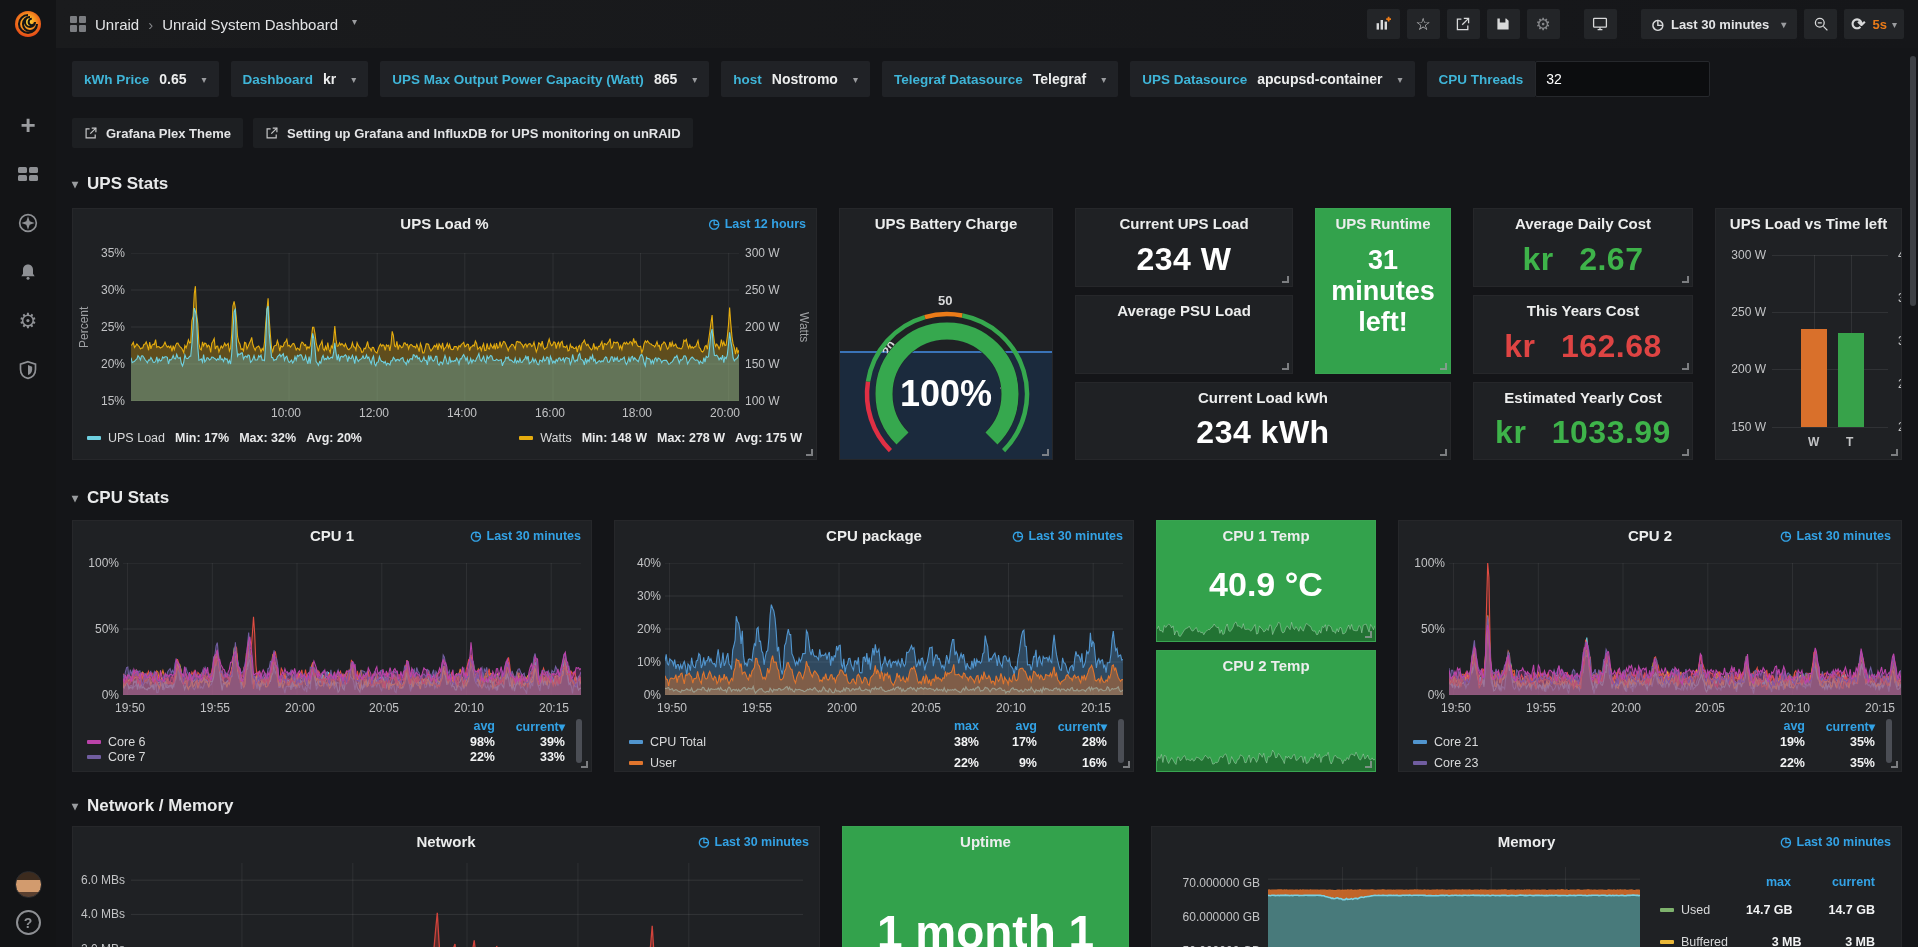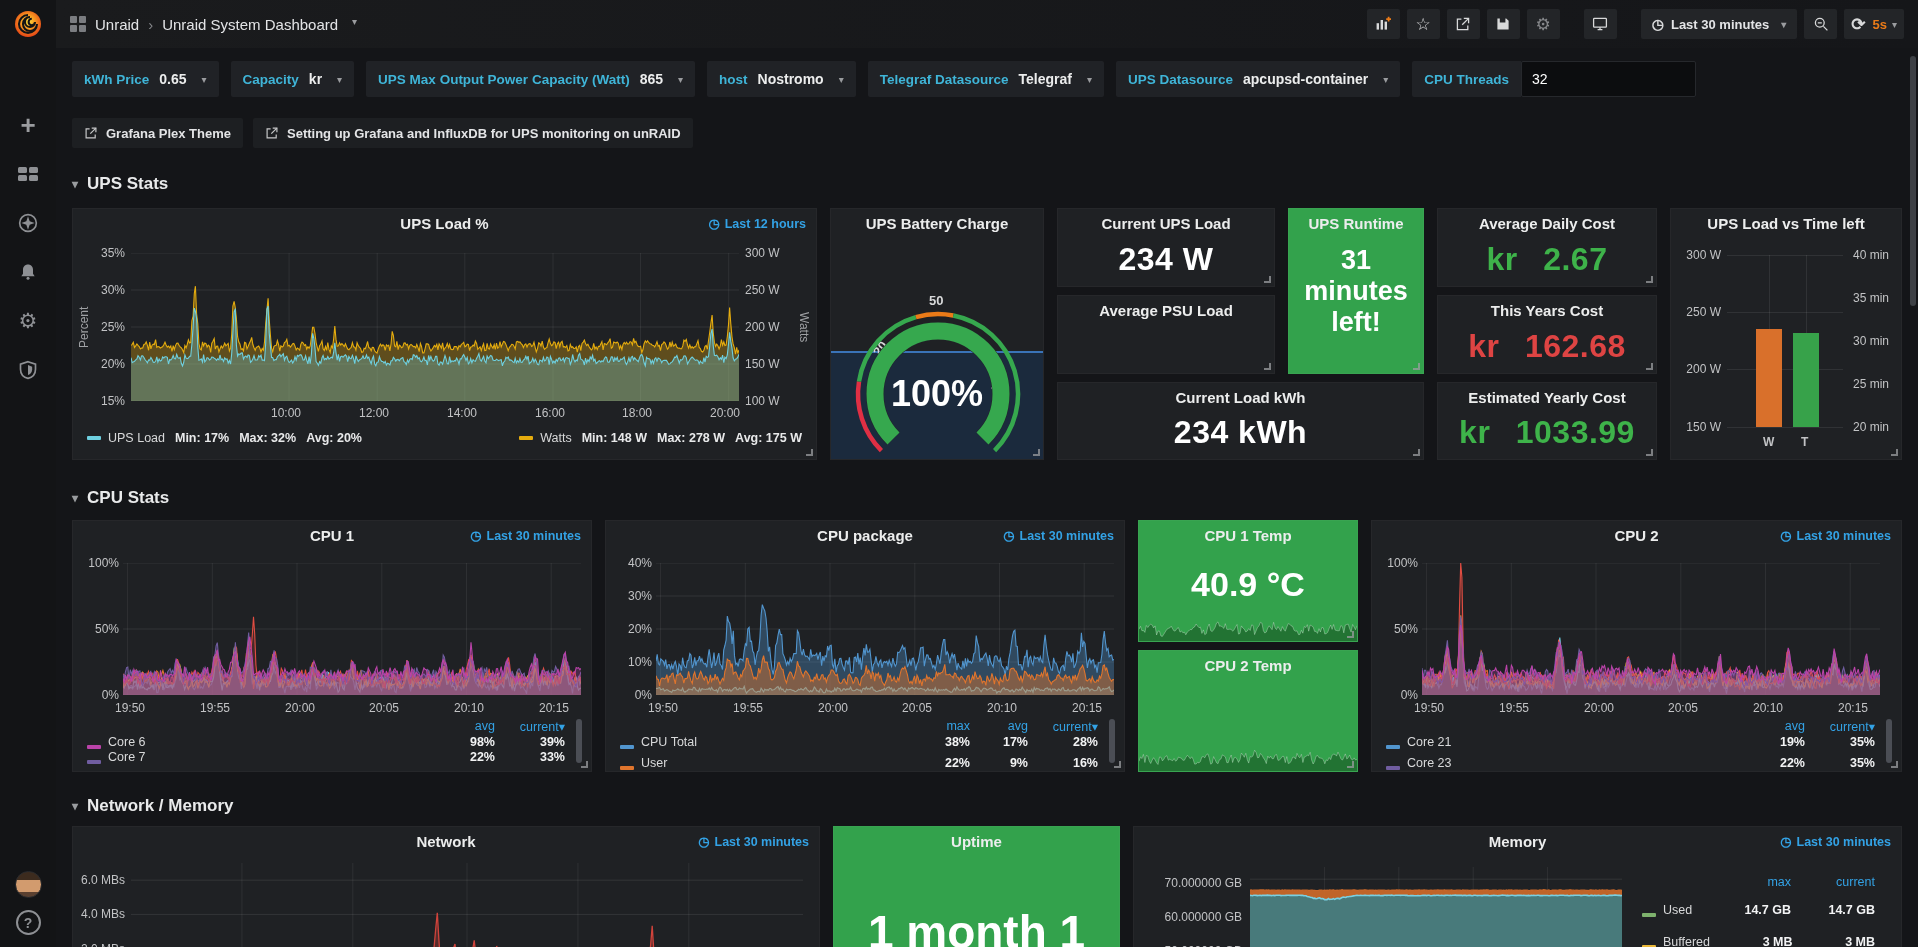--- a/index.html
+++ b/index.html
@@ -46,21 +46,21 @@
 .threads-input{width:175px;height:36px;background:#0c0d0f;border:1px solid #26282c;color:#fff;font-size:14px;
   font-family:"Liberation Sans",sans-serif;padding:0 10px;border-radius:2px}
 .links-row{display:flex;gap:10px;margin-top:20px;height:30px}
 .dash-link{height:30px;background:#1d1f22;border-radius:2px;display:flex;align-items:center;gap:8px;padding:0 12px;
   color:#e3e4e6;font-weight:bold;font-size:13px;cursor:pointer;text-decoration:none}
 .dash-link svg{width:14px;height:14px;stroke:#c7c8c9;fill:none;stroke-width:1.7}
 .section-h{display:flex;align-items:center;gap:9px;font-size:17px;font-weight:bold;color:#e9eaeb;cursor:pointer}
 .sec-ups{margin-top:26px}.sec-cpu{margin-top:28px}.sec-net{margin-top:24px}
 .section-h .chev{color:#9a9c9f;font-size:12px}
 
-.grid{display:grid;gap:8px 13px}
+.grid{display:grid;gap:8px 22px}
 .ups-grid{margin-top:14px;grid-template-columns:745px 214px 218px 136px 220px 1fr;grid-template-rows:79px 79px 78px;height:252px}
 .cpu-grid{margin-top:12px;grid-template-columns:520px 520px 220px 1fr;grid-template-rows:122px 122px;height:252px}
 .net-grid{margin-top:10px;grid-template-columns:748px 287px 1fr;grid-template-rows:252px;height:252px}
 .panel{position:relative;background:#1f2124;border:1px solid rgba(255,255,255,0.03);overflow:hidden}
 .panel.green{background:#33a24c}
 .ptitle{height:30px;line-height:30px;text-align:center;font-weight:bold;font-size:15px;color:#eceded;cursor:pointer;white-space:nowrap}
 .trange{position:absolute;top:8px;right:10px;color:#33a2e5;font-size:12.5px;font-weight:bold;display:flex;gap:5px;align-items:center;cursor:pointer}
 .trange .clockg{color:#33a2e5;font-size:13px}
 .corner{position:absolute;right:3px;bottom:3px;width:7px;height:7px;border-right:2px solid #9b9da0;border-bottom:2px solid #9b9da0;opacity:.75}
 .statv{position:absolute;left:0;right:0;text-align:center;font-weight:bold;font-size:32px;color:#fff;letter-spacing:.5px}
@@ -68,24 +68,24 @@
 .green-text{color:#3eb34a}.red-text{color:#de4443}
 .tick{position:absolute;font-size:12px;color:#c2c3c5;white-space:nowrap}
 .tick.r{text-align:right}
 .ylabrot{position:absolute;writing-mode:vertical-rl;transform:rotate(180deg);text-align:center;color:#9fa1a4;font-size:12px}
 .ylabrot2{position:absolute;writing-mode:vertical-rl;text-align:center;color:#9fa1a4;font-size:12px}
 .plotsvg{position:absolute;background:transparent}
 
 .leg-row{position:absolute;left:14px;right:14px;display:flex;align-items:center;font-size:12.5px;color:#d8d9da}
 .dash{width:14px;height:4px;border-radius:1px;display:inline-block;margin-right:7px;flex:none}
 .lstat{margin-left:10px;font-weight:bold;color:#e8e9ea}
-.leg-head{position:absolute;display:flex;color:#33a2e5;font-weight:normal;font-size:12.5px}
+.leg-head{position:absolute;display:flex;color:#33a2e5;font-weight:bold;font-size:12.5px}
 .lh{width:58px;text-align:right}
 .lh.w70{width:70px}.lh.w84{width:84px}
-.leg2{position:absolute;left:14px;display:flex;align-items:flex-end;font-size:12.5px;color:#d8d9da}
+.leg2{position:absolute;left:14px;display:flex;align-items:center;font-size:12.5px;color:#d8d9da}
 .lname{cursor:pointer}
 .lval{width:58px;text-align:right;font-weight:bold;color:#f2f3f4}
 .lval.auto{margin-left:auto}
 .lval.w70{width:70px}.lval.w84{width:84px}
 .sbar{position:absolute;width:6px;border-radius:3px;background:#4b4e55}
 
 .vbar{position:absolute;width:26px}
 .bar-o{background:#d9702b}.bar-g{background:#37a24a}
 .gline{position:absolute;background:rgba(255,255,255,0.08)}
 
@@ -223,21 +223,21 @@
 
   <main class="content">
 
     <div class="var-row">
       <div class="chip">
         <span class="chip-label">kWh Price</span>
         <span class="chip-value">0.65</span>
         <span class="caret">▾</span>
       </div>
       <div class="chip">
-        <span class="chip-label">Capacity</span>
+        <span class="chip-label">Dashboard</span>
         <span class="chip-value">kr</span>
         <span class="caret">▾</span>
       </div>
       <div class="chip">
         <span class="chip-label">UPS Max Output Power Capacity (Watt)</span>
         <span class="chip-value">865</span>
         <span class="caret">▾</span>
       </div>
       <div class="chip">
         <span class="chip-label">host</span>

